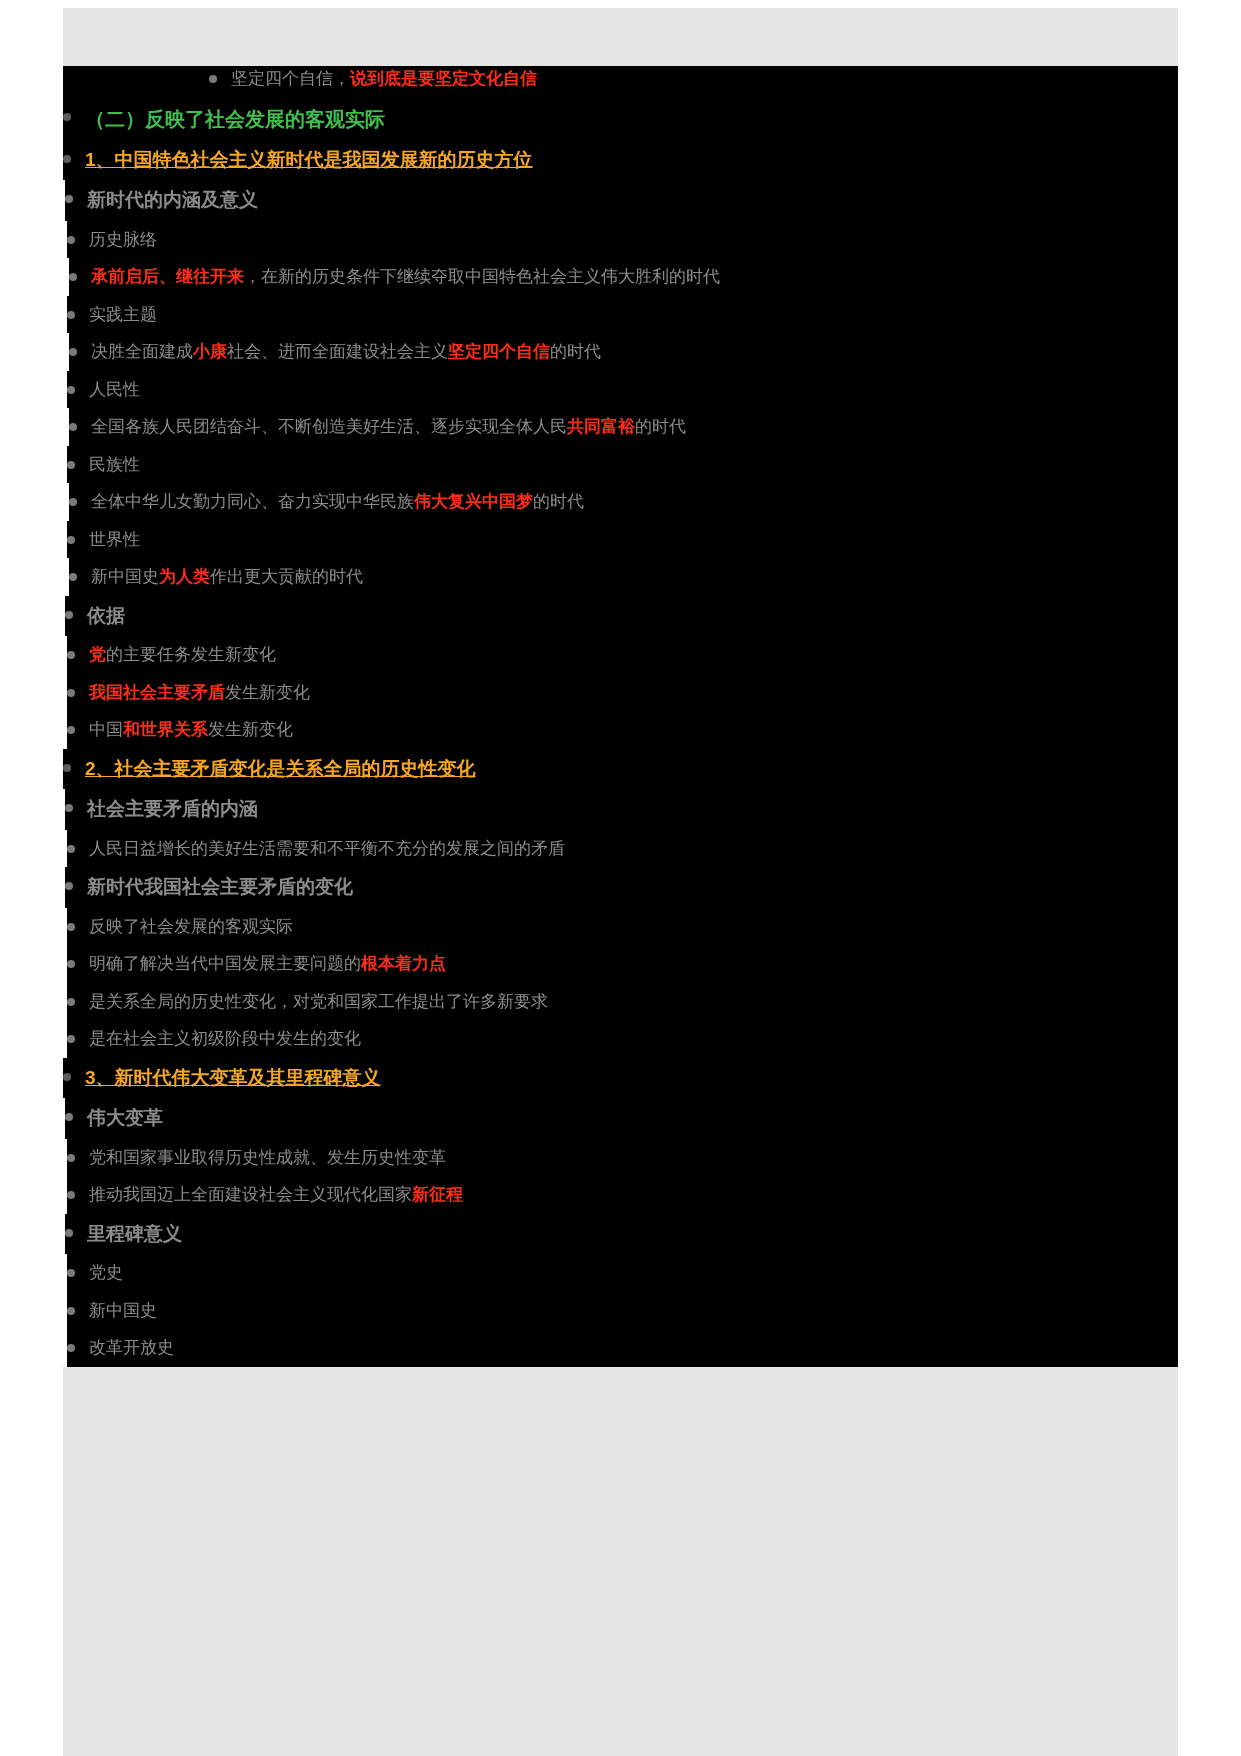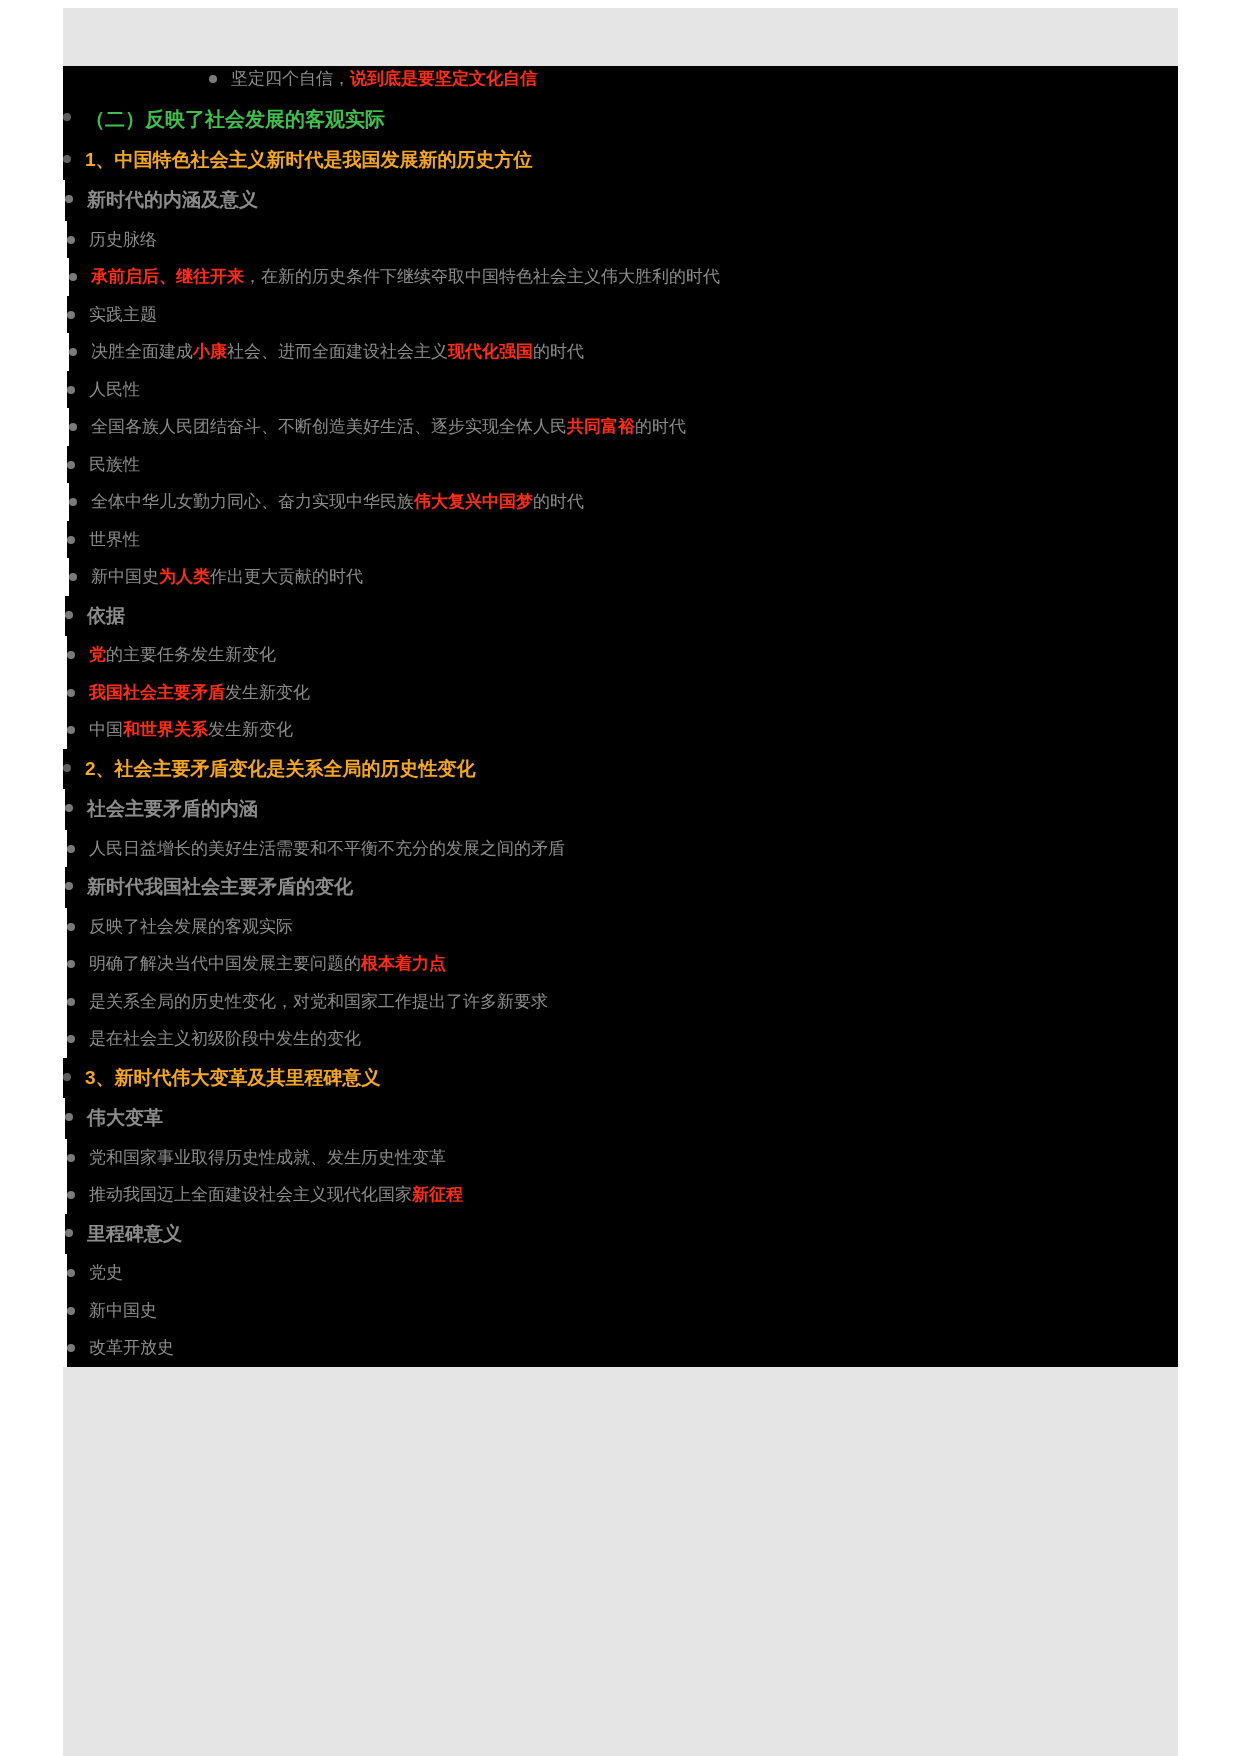--- a/index.html
+++ b/index.html
@@ -57,21 +57,21 @@
   }
   
   ul.lvl1 { padding-left: 14px; }
   ul.lvl2 { padding-left: 46px; border-left: 2px solid #ffffff; margin-left: 14px; }
   ul.lvl3 { padding-left: 44px; border-left: 2px solid #ffffff; margin-left: 14px; }
   ul.lvl4 { padding-left: 44px; border-left: 2px solid #ffffff; margin-left: 14px; }
 
   
   .t-dim   { color: #8c8c8c; font-size: 17px; }
   .t-green { color: #3fbf4c; font-size: 20px; font-weight: bold; }
-  .t-orange{ color: #f5a623; font-size: 19px; font-weight: bold; }
+  .t-orange{ color: #f5a623; font-size: 19px; font-weight: bold; text-decoration: underline; }
   .t-gray-b{ color: #8c8c8c; font-size: 19px; font-weight: bold; }
   .hl-red  { color: #ff2d17; font-weight: bold; }
 
   .bullet.b-green { background: #5d5d5d; }
   .bullet.b-orange{ background: #5d5d5d; }
 
   
   .top-row { padding-top: 0; }
 </style>
 </head>
@@ -132,21 +132,21 @@
 
                   <li class="node">
                     <div class="row">
                       <span class="bullet"></span>
                       <span class="text t-dim">实践主题</span>
                     </div>
                     <ul class="lvl4">
                       <li class="node">
                         <div class="row">
                           <span class="bullet"></span>
-                          <span class="text t-dim"><span>决胜全面建成</span><span class="hl-red">小康</span><span>社会、进而全面建设社会主义</span><span class="hl-red">现代化强国</span><span>的时代</span></span>
+                          <span class="text t-dim"><span>决胜全面建成</span><span class="hl-red">小康</span><span>社会、进而全面建设社会主义</span><span class="hl-red">坚定四个自信</span><span>的时代</span></span>
                         </div>
                       </li>
                     </ul>
                   </li>
 
                   <li class="node">
                     <div class="row">
                       <span class="bullet"></span>
                       <span class="text t-dim">人民性</span>
                     </div>

